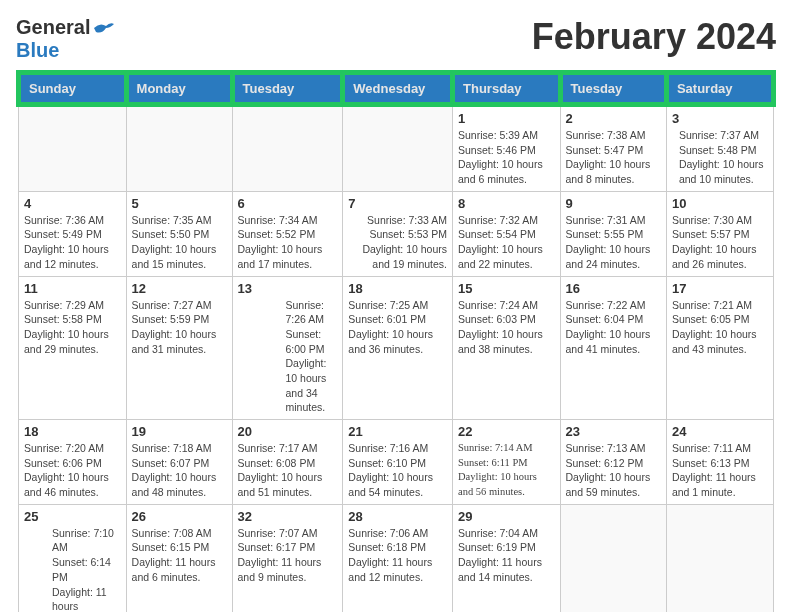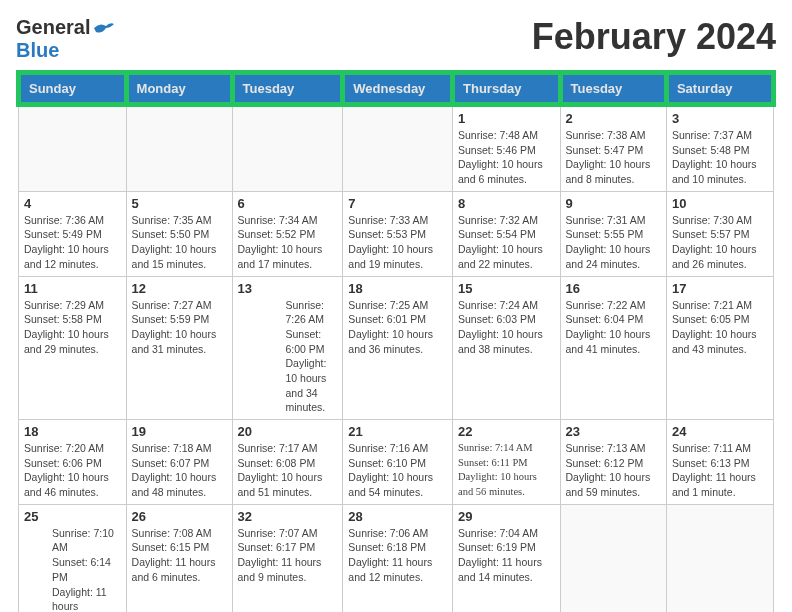--- a/index.html
+++ b/index.html
@@ -124,35 +124,35 @@
       </tr>
   </thead>
   <tbody id="calendar-body">
   <tr>
         <td class="empty"></td>
         <td class="empty"></td>
         <td class="empty"></td>
         <td class="empty"></td>
         <td>
           <div class="day-number">1</div>
-          <div class="day-info" style="white-space: pre-line;">Sunrise: 7:48 AM
+          <div class="day-info" style="white-space: pre-line;">Sunrise: 5:39 AM
 Sunset: 5:46 PM
 Daylight: 10 hours
 and 6 minutes.</div>
         </td>
         <td>
           <div class="day-number">2</div>
           <div class="day-info" style="white-space: pre-line;">Sunrise: 7:38 AM
 Sunset: 5:47 PM
 Daylight: 10 hours
 and 8 minutes.</div>
         </td>
         <td>
           <div class="day-number">3</div>
-          <div class="day-info" style="white-space: pre-line;">Sunrise: 7:37 AM
+          <div class="day-info" style="white-space: pre-line; margin-left: 7px;">Sunrise: 7:37 AM
 Sunset: 5:48 PM
 Daylight: 10 hours
 and 10 minutes.</div>
         </td>
       </tr>
       <tr>
         <td>
           <div class="day-number">4</div>
           <div class="day-info" style="white-space: pre-line;">Sunrise: 7:36 AM
 Sunset: 5:49 PM
@@ -168,21 +168,21 @@
         </td>
         <td>
           <div class="day-number">6</div>
           <div class="day-info" style="white-space: pre-line;">Sunrise: 7:34 AM
 Sunset: 5:52 PM
 Daylight: 10 hours
 and 17 minutes.</div>
         </td>
         <td>
           <div class="day-number">7</div>
-          <div class="day-info" style="white-space: pre-line;">Sunrise: 7:33 AM
+          <div class="day-info" style="white-space: pre-line; text-align: right;">Sunrise: 7:33 AM
 Sunset: 5:53 PM
 Daylight: 10 hours
 and 19 minutes.</div>
         </td>
         <td>
           <div class="day-number">8</div>
           <div class="day-info" style="white-space: pre-line;">Sunrise: 7:32 AM
 Sunset: 5:54 PM
 Daylight: 10 hours
 and 22 minutes.</div>

